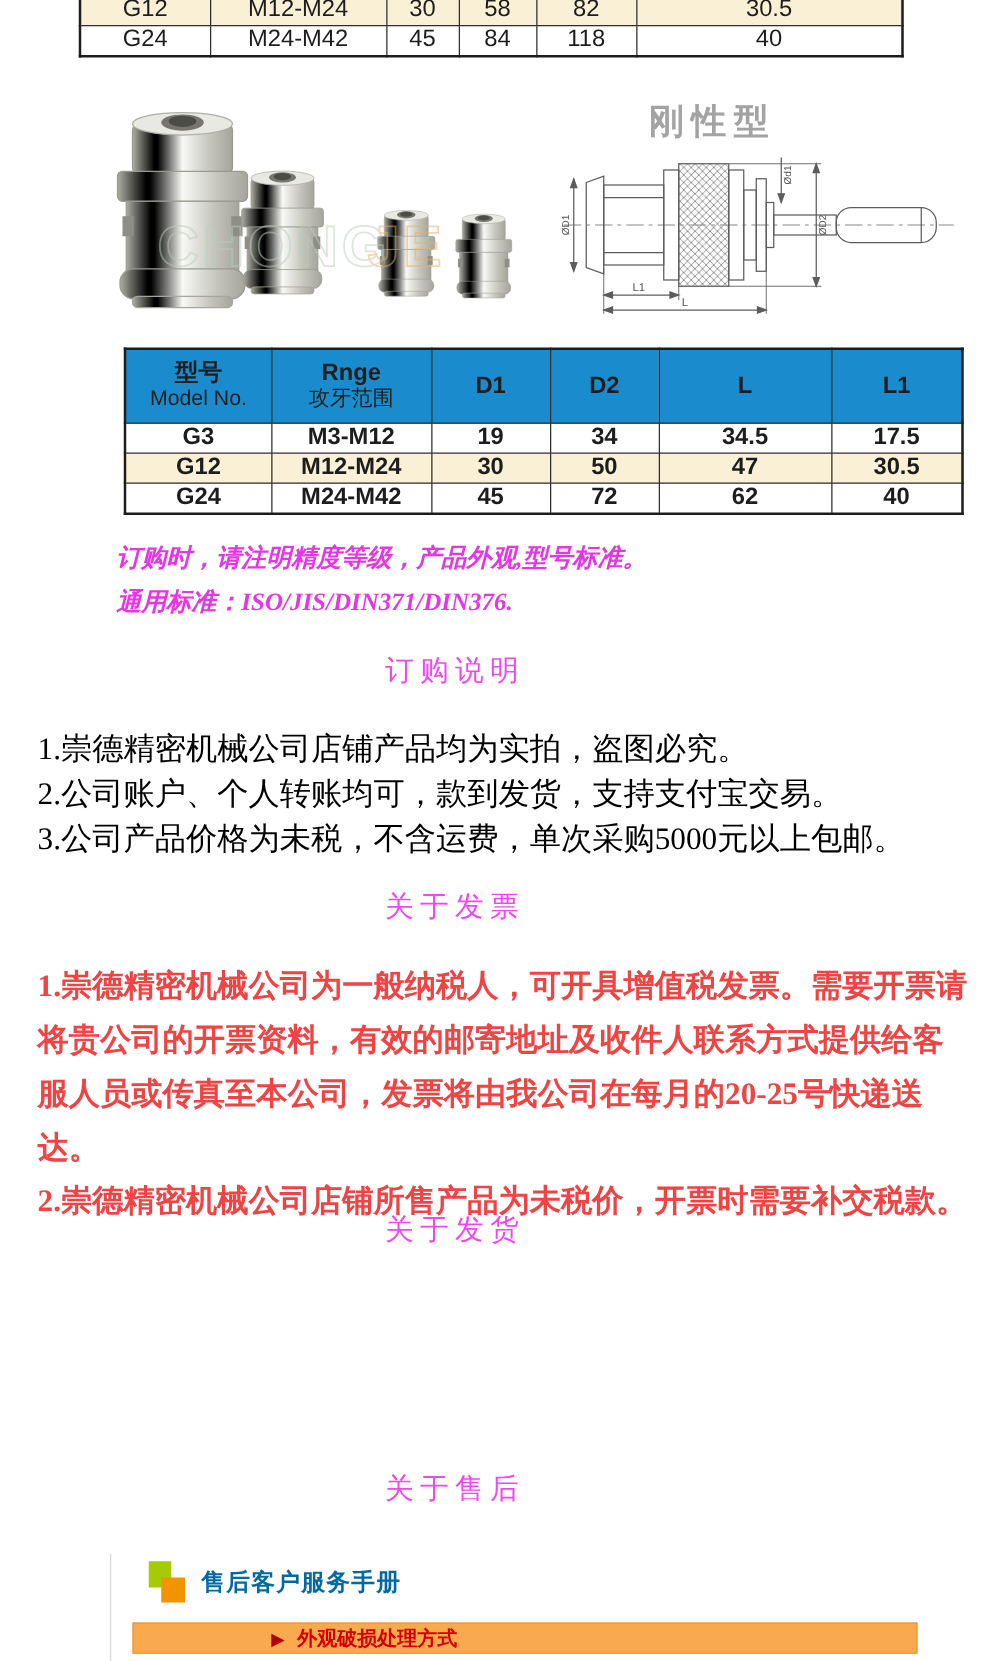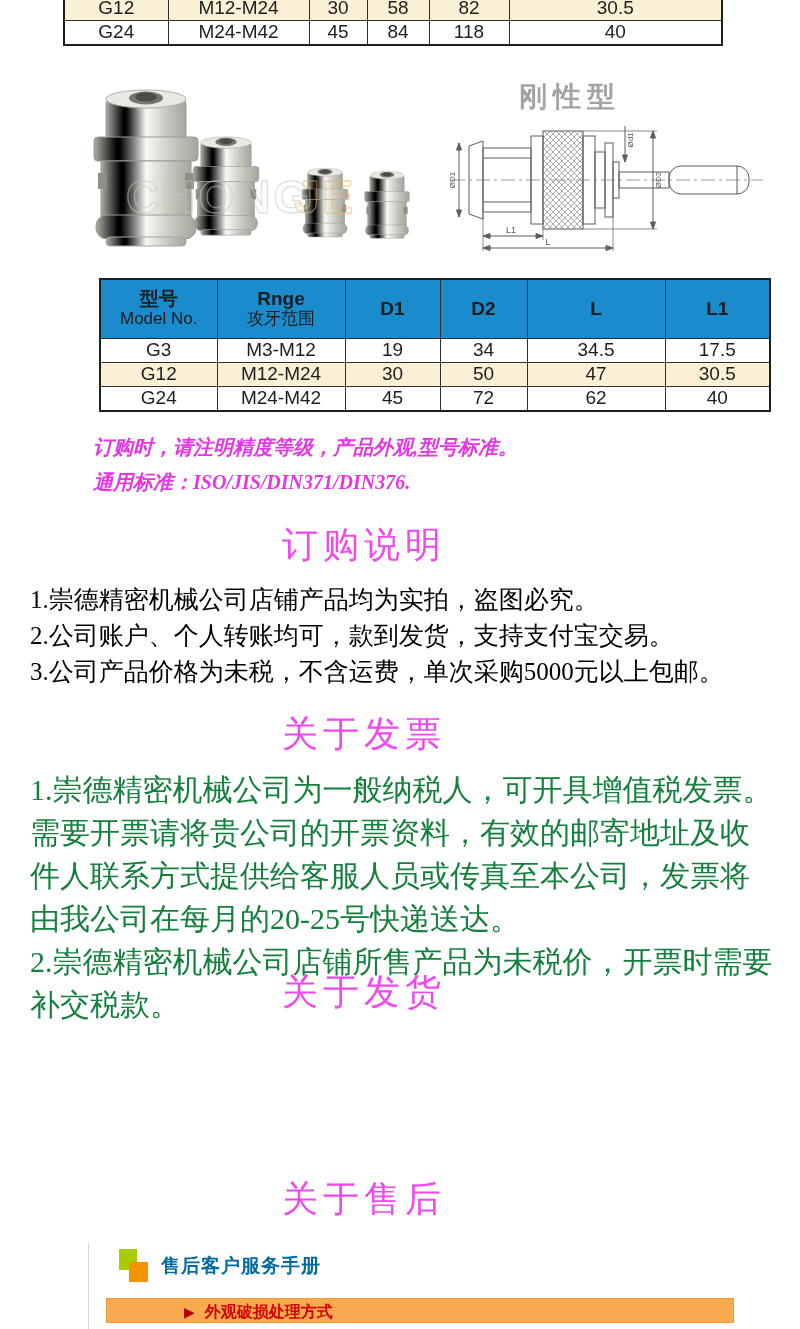--- a/index.html
+++ b/index.html
@@ -8,52 +8,52 @@
 
   
   table.spec{border-collapse:collapse;table-layout:fixed;
              font-family:"Liberation Sans","DejaVu Sans",sans-serif;}
   table.spec td,table.spec th{border:1.5px solid #2e2e2e;text-align:center;vertical-align:middle;
              font-size:19px;color:#1d1d1d;padding:0;line-height:1.1;}
   table.spec{border:2px solid #1d1d1d;}
   .t-top{position:absolute;left:63px;top:-5px;width:660px;}
   .t-top td{height:23px;}
   .t-bottom{position:absolute;left:72px;top:278px;width:672px;margin-left:27px;}
-  .t-bottom td{height:23px;}
+  .t-bottom td{height:23px;font-weight:bold;}
   .t-bottom th{background:#1a8ccd;color:#fff;height:58px;font-weight:bold;font-size:18px;}
   .t-bottom th .sub{display:block;font-weight:normal;font-size:17px;}
   tr.hl td{background:#faf0d6;}
 
   
   .photo{position:absolute;left:28px;top:75px;width:412px;height:182px;}
   .drawlabel{position:absolute;left:430px;top:78px;width:280px;text-align:center;
              color:#a3a3a3;font-size:28px;letter-spacing:6px;font-weight:bold;}
   .drawing{position:absolute;left:445px;top:110px;width:345px;height:142px;}
 
   
   .notice{position:absolute;left:93px;top:430px;width:680px;
           color:#e535e5;font-size:20px;font-weight:bold;font-style:italic;line-height:35px;}
 
   
   .shead{position:absolute;left:0;width:728px;text-align:center;color:#f147f1;
-         font-size:36px;letter-spacing:5px;}
-  .para{position:absolute;left:30px;width:748px;font-size:30px;line-height:43px;color:#15803d;}
+         font-size:23px;letter-spacing:5px;}
+  .para{position:absolute;left:30px;width:748px;font-size:25px;line-height:43px;color:#ef4444;font-weight:bold;}
   .list{position:absolute;left:30px;width:748px;font-size:25px;line-height:36px;color:#000000;}
 
   
   .svcbox{position:absolute;left:88px;top:1243px;width:690px;height:86px;
           border-left:1px solid #d9d9d9;background:#fff;}
   .svc-icon{position:absolute;left:30px;top:6px;width:30px;height:34px;}
   .svc-icon .sq1{position:absolute;left:0;top:0;width:18px;height:21px;background:#a6cb01;}
   .svc-icon .sq2{position:absolute;left:10px;top:13px;width:19px;height:20px;background:#f19400;}
   .svc-title{position:absolute;left:72px;top:10px;font-family:"Liberation Sans","DejaVu Sans",sans-serif;
              font-weight:bold;font-size:19px;color:#0369a1;letter-spacing:1px;}
   .svc-bar{position:absolute;left:17px;top:55px;width:628px;height:25px;background:#f9aa4e;
            border:1px solid #ea9a30;font-family:"Liberation Sans","DejaVu Sans",sans-serif;
-           font-weight:bold;font-size:16px;color:#d40000;line-height:25px;padding-left:77px;
+           font-weight:bold;font-size:16px;color:#d40000;line-height:25px;padding-left:110px;
            box-sizing:border-box;}
   .svc-bar .arrow{color:#b30000;margin-right:10px;font-size:14px;}
 </style>
 </head>
 <body>
 
 <div class="page">
 
   <table class="spec t-top">
     <colgroup>

